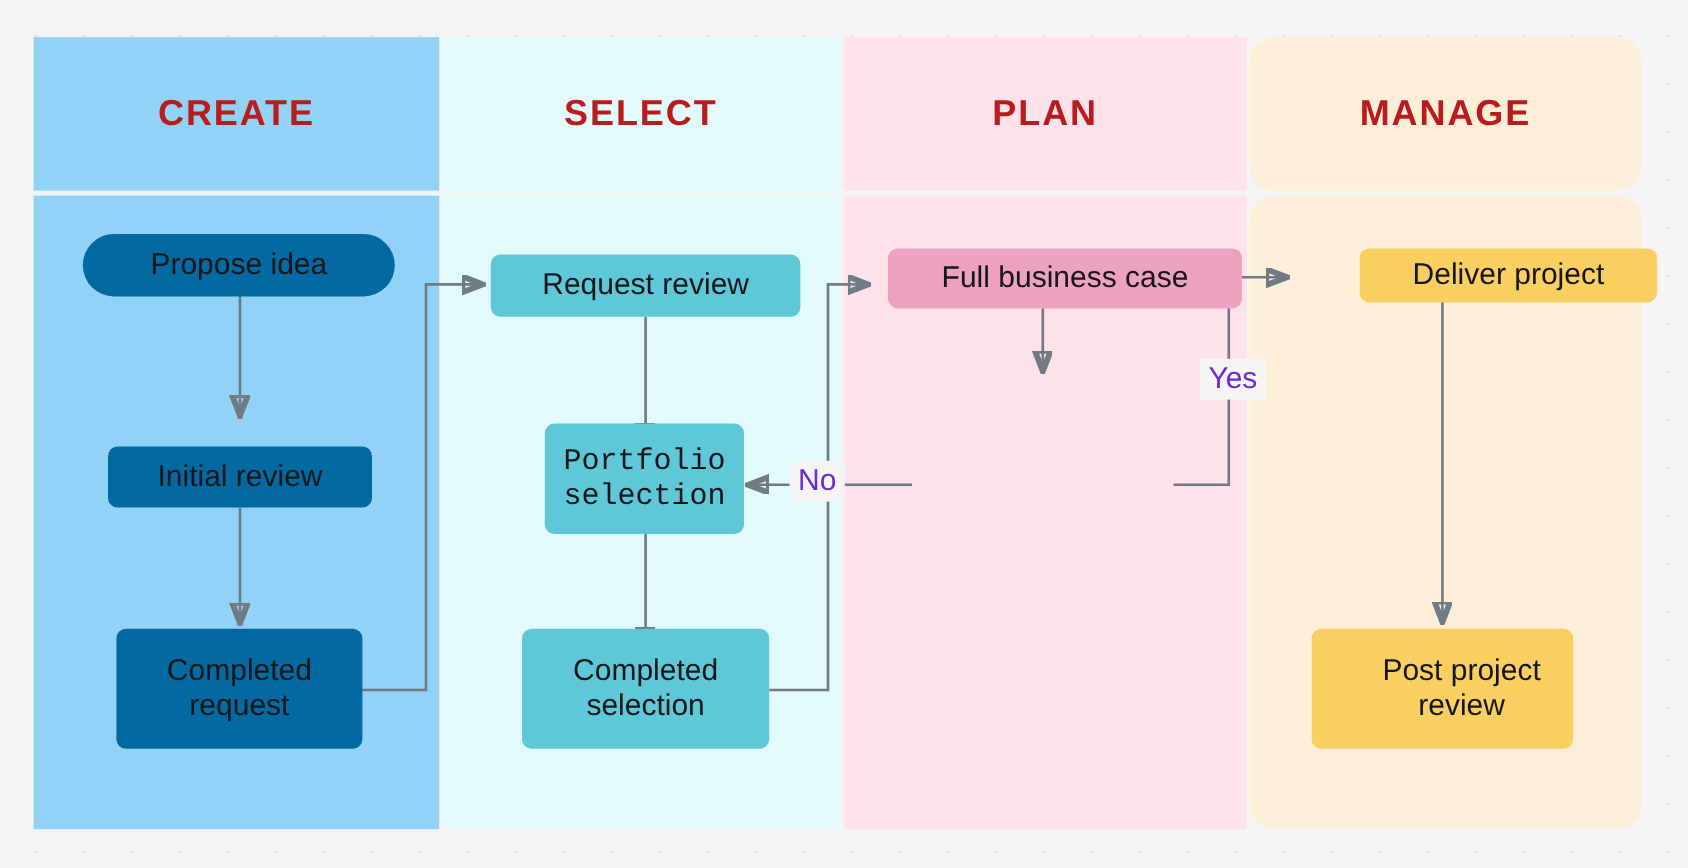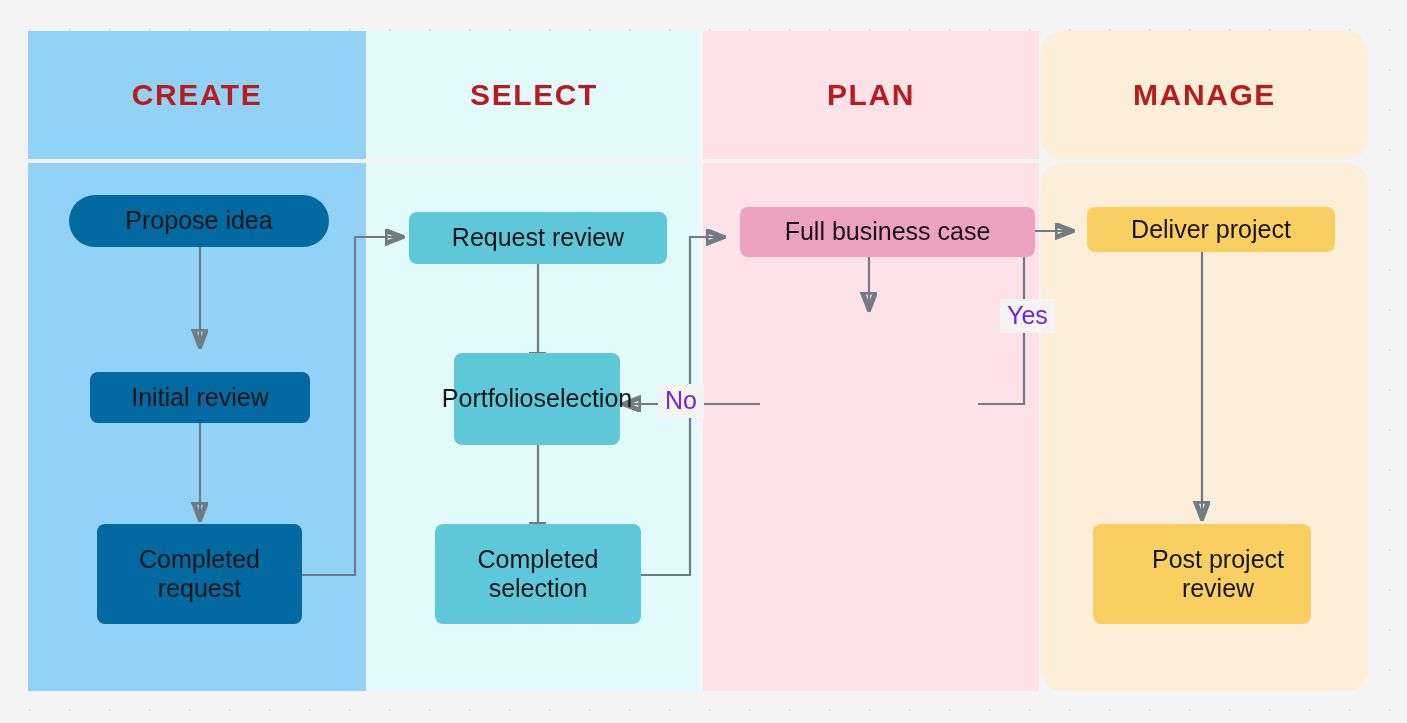--- a/index.html
+++ b/index.html
@@ -235,36 +235,36 @@
 
   <div class="node rect c-create-node" style="left:69px; top:493px; width:205px; height:100px; flex-direction:column;">
     <span>Completed</span>
     <span>request</span>
   </div>
 
   <div class="node rect c-select-node" style="left:381px; top:181px; width:258px; height:52px;">
     <span>Request review</span>
   </div>
 
-  <div class="node rect c-select-node" style="left:426px; top:322px; width:166px; height:92px; flex-direction:row;">
+  <div class="node rect c-select-node" style="left:426px; top:322px; width:166px; height:92px; flex-direction:column;font-family:Liberation Mono, monospace;">
     <span>Portfolio</span>
     <span>selection</span>
   </div>
 
   <div class="node rect c-select-node" style="left:407px; top:493px; width:206px; height:100px; flex-direction:column;">
     <span>Completed</span>
     <span>selection</span>
   </div>
 
   <div class="node rect c-plan-node" style="left:694px; top:176px; width:295px; height:50px;margin-left:18px;">
     <span>Full business case</span>
   </div>
 
 
-  <div class="node rect c-manage-node" style="left:1059px; top:176px; width:248px; height:45px;">
+  <div class="node rect c-manage-node" style="left:1105px; top:176px; width:248px; height:45px;">
     <span>Deliver project</span>
   </div>
 
   <div class="node rect c-manage-node" style="left:1065px; top:493px; width:218px; height:100px; flex-direction:column;padding-left:32px;">
     <span>Post project</span>
     <span>review</span>
   </div>
 
   <div class="edge-label" style="left:630px; top:353px;">No</div>
 

